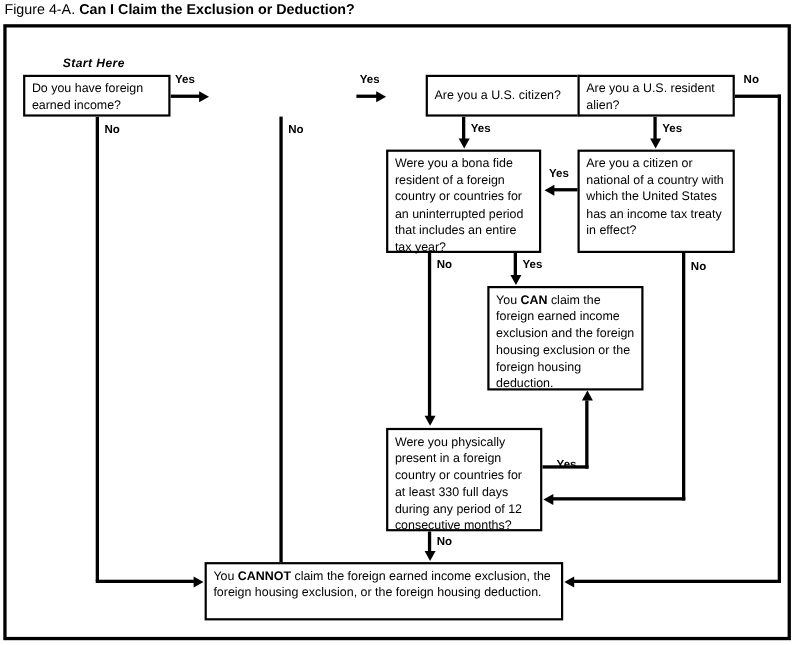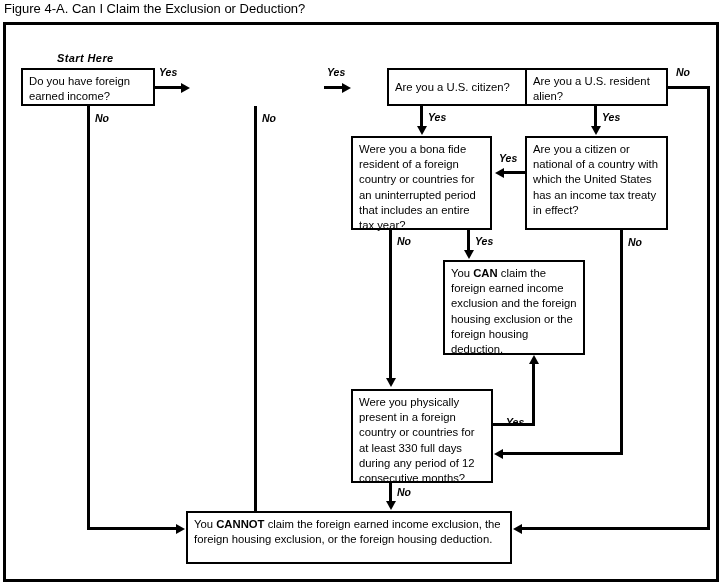--- a/index.html
+++ b/index.html
@@ -24,21 +24,21 @@
     position: absolute;
     left: 4px;
     top: 1px;
     width: 700px;
     height: 18px;
     font-size: 13px;
     line-height: 16px;
     white-space: nowrap;
   }
   #title .t-reg { font-weight: normal; }
-  #title .t-bold { font-weight: normal; text-align: right; }
+  #title .t-bold { font-weight: bold; text-align: right; }
 
   
   #frame {
     position: absolute;
     left: 3px;
     top: 22px;
     width: 716px;
     height: 560px;
     border: 3px solid #000000;
     box-sizing: border-box;
@@ -95,21 +95,20 @@
   .arrow.up {
     border-left: 5px solid transparent;
     border-right: 5px solid transparent;
     border-bottom: 9px solid #000000;
   }
 
   
   .edge-label {
     position: absolute;
     font-size: 10.5px;
-    font-style: italic;
     font-weight: bold;
     line-height: 12px;
     white-space: nowrap;
     z-index: 4;
     background: transparent;
   }
   #start-here {
     position: absolute;
     font-size: 11px;
     font-style: italic;

